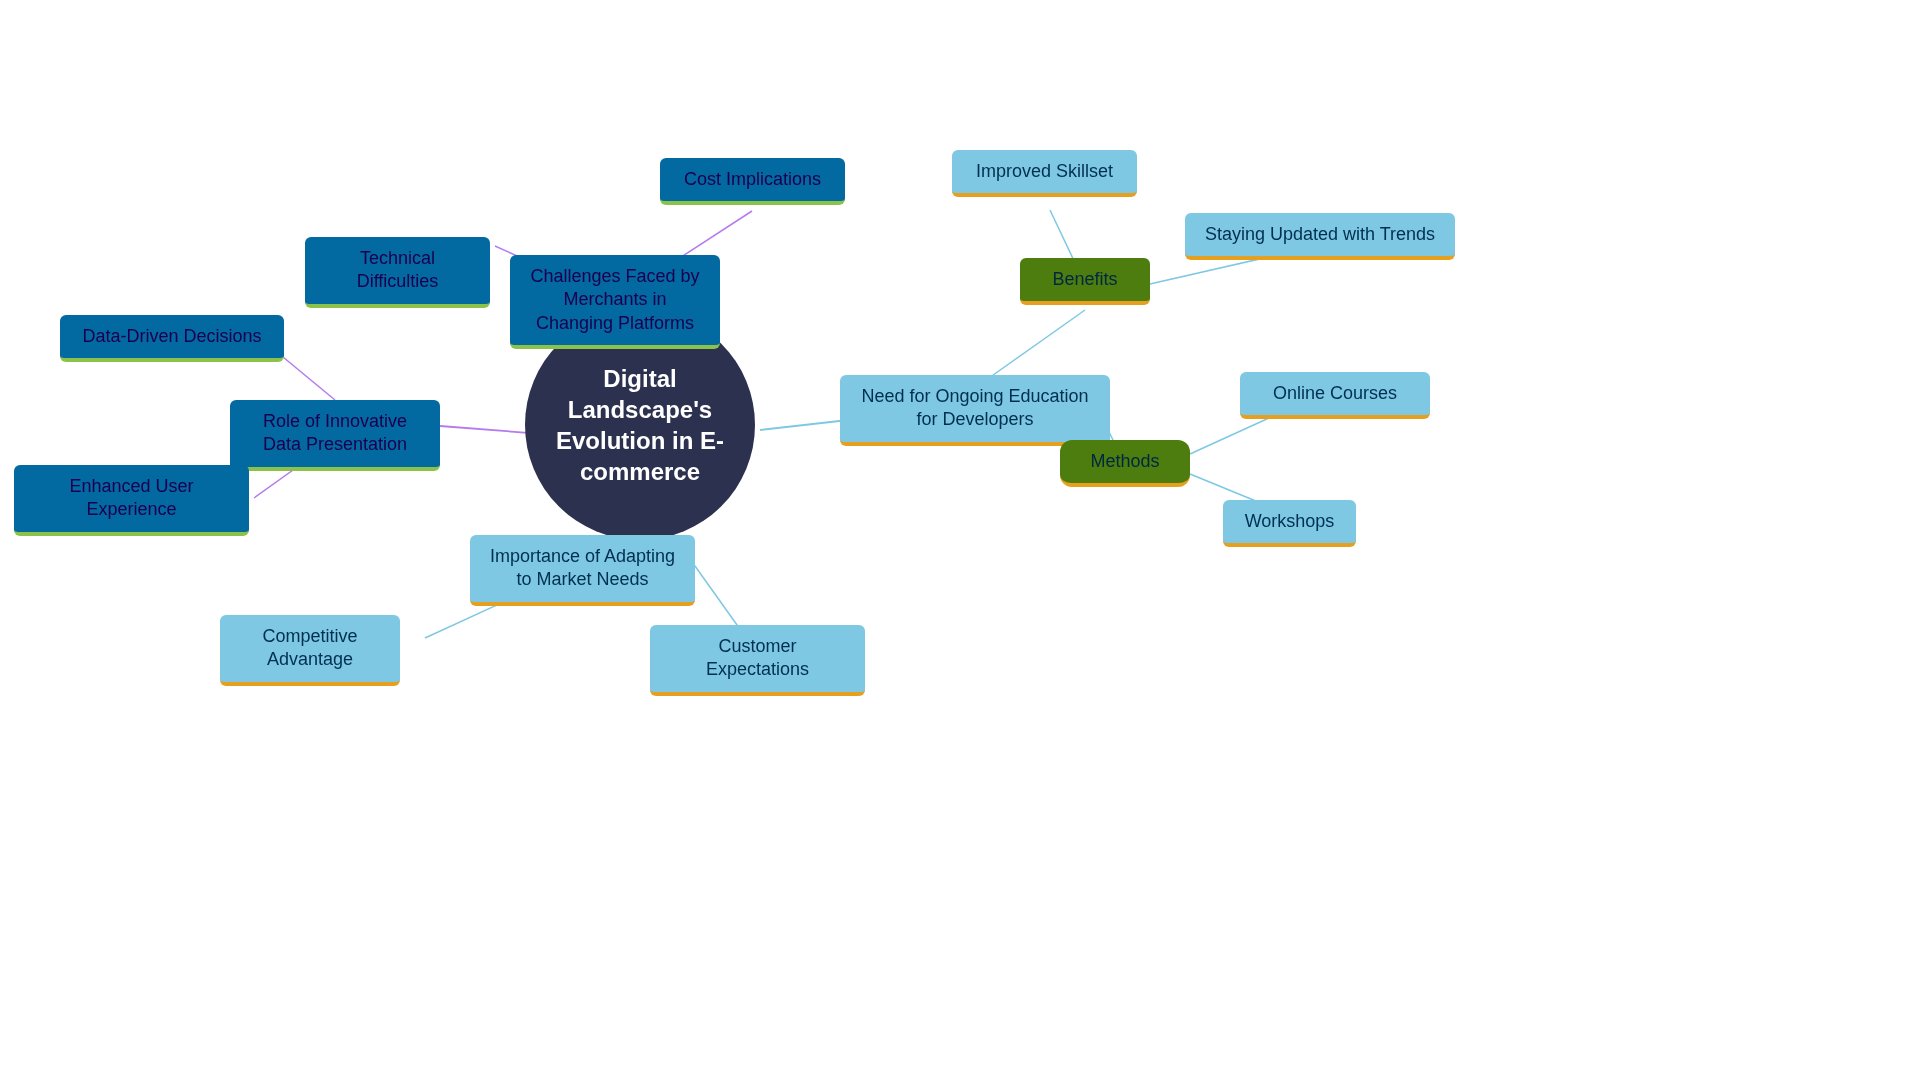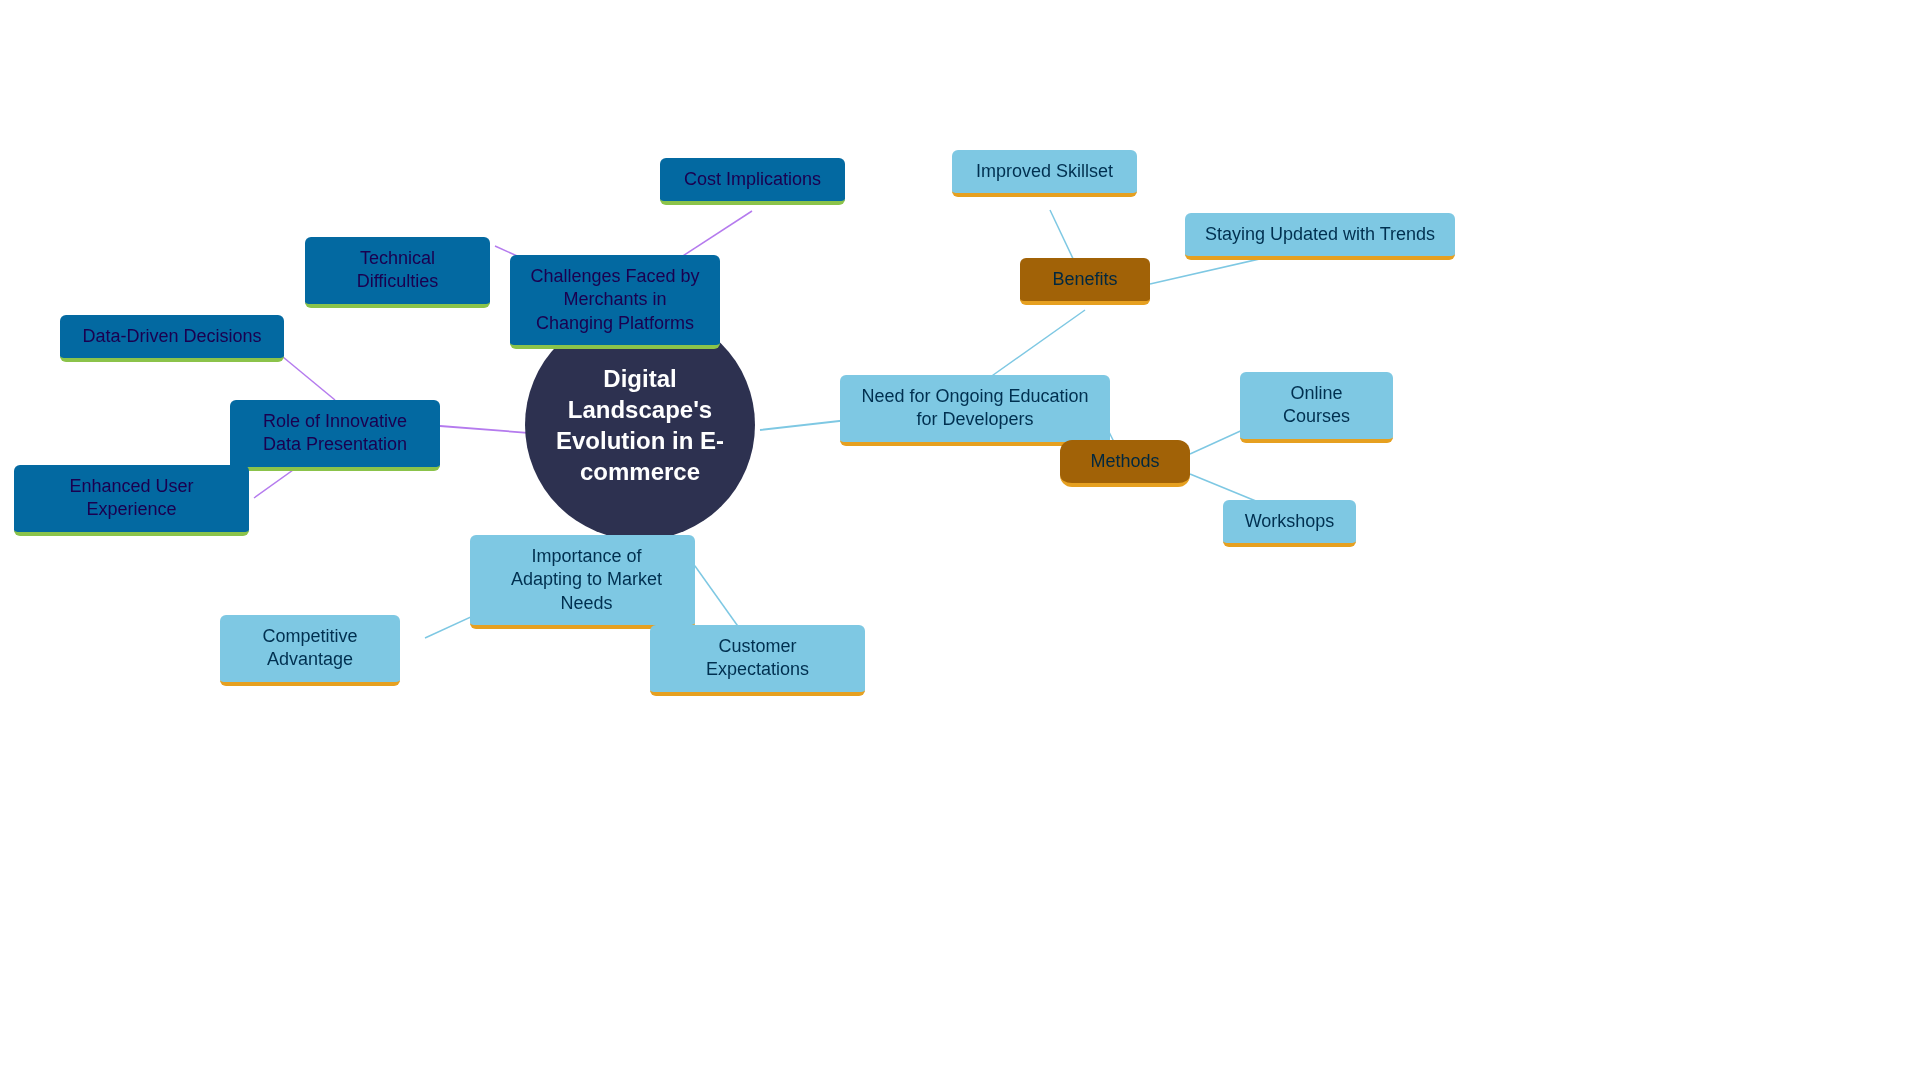--- a/index.html
+++ b/index.html
@@ -52,21 +52,21 @@
       border-bottom: 4px solid #8bc34a;
     }
 
     .blue-node {
       background: #7ec8e3;
       color: #003050;
       border-bottom: 4px solid #e6a020;
     }
 
     .blue-node-dark {
-      background: #a16207;
+      background: #4d7c0f;
       color: #002840;
       border-bottom: 4px solid #e6a020;
     }
   </style>
 </head>
 <body>
 
 <svg id="connections" xmlns="http://www.w3.org/2000/svg">
 
   <line x1="640" y1="425" x2="615" y2="300" stroke="#b57bee" stroke-width="1.8" fill="none"></line>
@@ -123,21 +123,21 @@
 </div>
 
 <div class="node purple-node" style="left: 60px; top: 315px; width: 224px;">
   <span>Data-Driven Decisions</span>
 </div>
 
 <div class="node purple-node" style="left: 14px; top: 465px; width: 235px;">
   <span>Enhanced User Experience</span>
 </div>
 
-<div class="node blue-node" style="left: 470px; top: 535px; width: 225px; padding-left: 24px;">
+<div class="node blue-node" style="left: 470px; top: 535px; width: 225px;">
   <span>Importance of Adapting to Market Needs</span>
 </div>
 
 <div class="node blue-node" style="left: 220px; top: 615px; width: 180px;">
   <span>Competitive Advantage</span>
 </div>
 
 <div class="node blue-node" style="left: 650px; top: 625px; width: 215px;">
   <span>Customer Expectations</span>
 </div>
@@ -155,19 +155,19 @@
 </div>
 
 <div class="node blue-node" style="left: 1185px; top: 213px; width: 270px;">
   <span>Staying Updated with Trends</span>
 </div>
 
 <div class="node blue-node-dark" style="left: 1060px; top: 440px; width: 130px; border-radius: 12px;">
   <span>Methods</span>
 </div>
 
-<div class="node blue-node" style="left: 1240px; top: 372px; width: 153px; justify-content: flex-end;">
+<div class="node blue-node" style="left: 1240px; top: 372px; width: 190px;">
   <span>Online Courses</span>
 </div>
 
 <div class="node blue-node" style="left: 1223px; top: 500px; width: 133px;">
   <span>Workshops</span>
 </div>
 
 </body></html>

